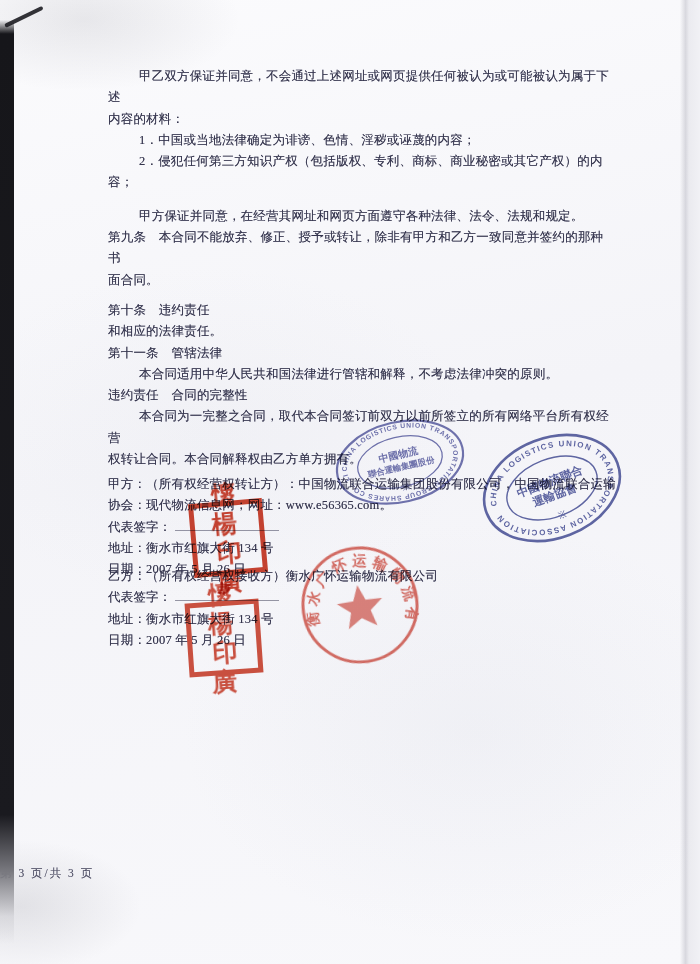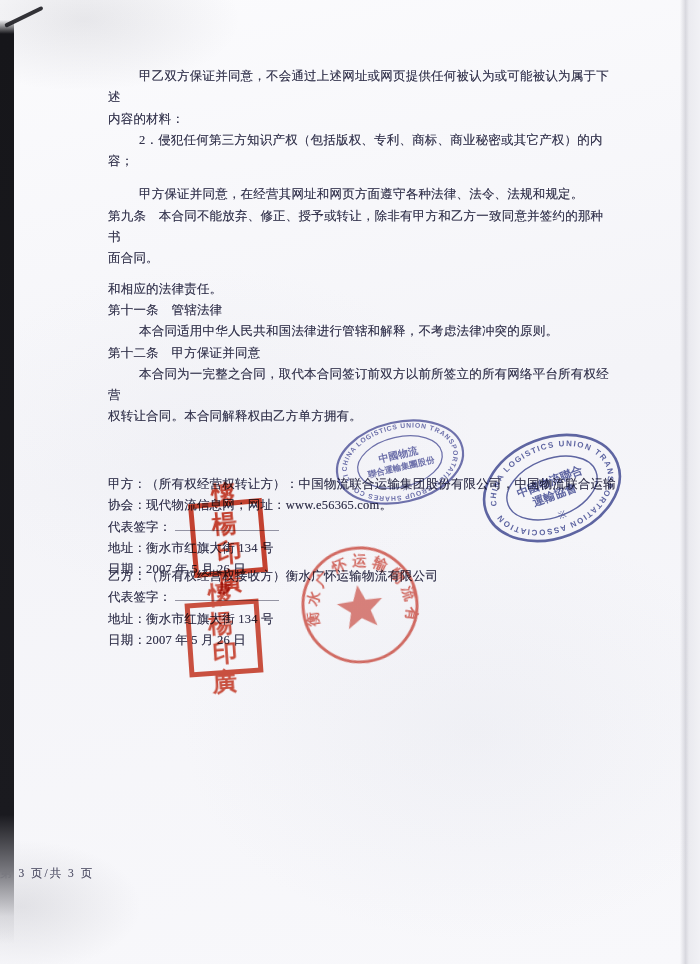--- a/index.html
+++ b/index.html
@@ -80,30 +80,32 @@
 </style>
 </head>
 <body>
 
 <div class="scan">
   <div class="paper"></div>
 
   <div class="content">
     <p class="line ind">甲乙双方保证并同意，不会通过上述网址或网页提供任何被认为或可能被认为属于下述</p>
     <p class="line">内容的材料：</p>
+    <p class="line ind">1．中国或当地法律确定为诽谤、色情、淫秽或诬蔑的内容；</p>
     <p class="line ind">2．侵犯任何第三方知识产权（包括版权、专利、商标、商业秘密或其它产权）的内容；</p>
     <div class="gap-md"></div>
     <p class="line ind">甲方保证并同意，在经营其网址和网页方面遵守各种法律、法令、法规和规定。</p>
     <p class="line">第九条　本合同不能放弃、修正、授予或转让，除非有甲方和乙方一致同意并签约的那种书</p>
     <p class="line">面合同。</p>
     <div class="gap-sm"></div>
+    <p class="line">第十条　违约责任</p>
     <p class="line">和相应的法律责任。</p>
     <p class="line">第十一条　管辖法律</p>
     <p class="line ind">本合同适用中华人民共和国法律进行管辖和解释，不考虑法律冲突的原则。</p>
-    <p class="line">第十二条　甲方保证并同意</p>
+    <p class="line">违约责任　合同的完整性</p>
     <p class="line ind">本合同为一完整之合同，取代本合同签订前双方以前所签立的所有网络平台所有权经营</p>
     <p class="line">权转让合同。本合同解释权由乙方单方拥有。</p>
   </div>
 
   <div class="pblock party-a">
     <p class="line">甲方：（所有权经营权转让方）：中国物流联合运输集团股份有限公司，中国物流联合运输</p>
     <p class="line">协会：现代物流信息网；网址：www.e56365.com。</p>
     <p class="line"><span>代表签字：</span><span class="sig-line"></span></p>
     <p class="line">地址：衡水市红旗大街 134 号</p>
     <p class="line">日期：2007 年 5 月 26 日</p>

